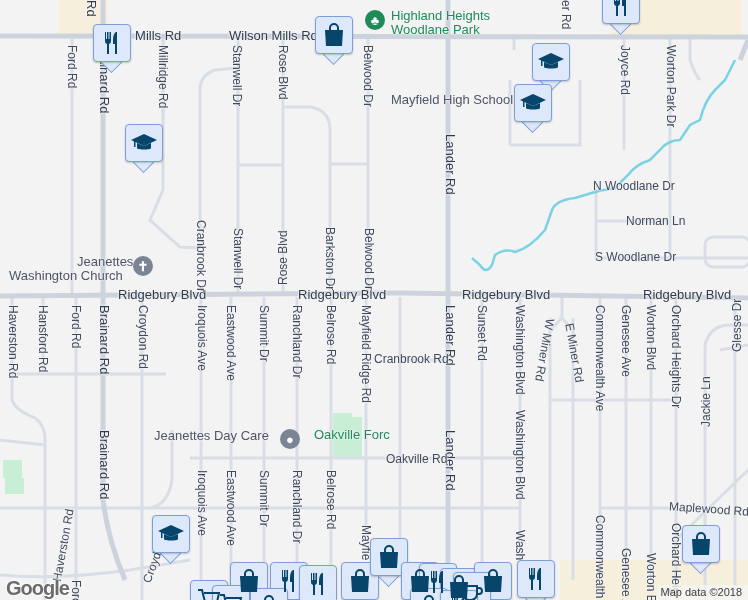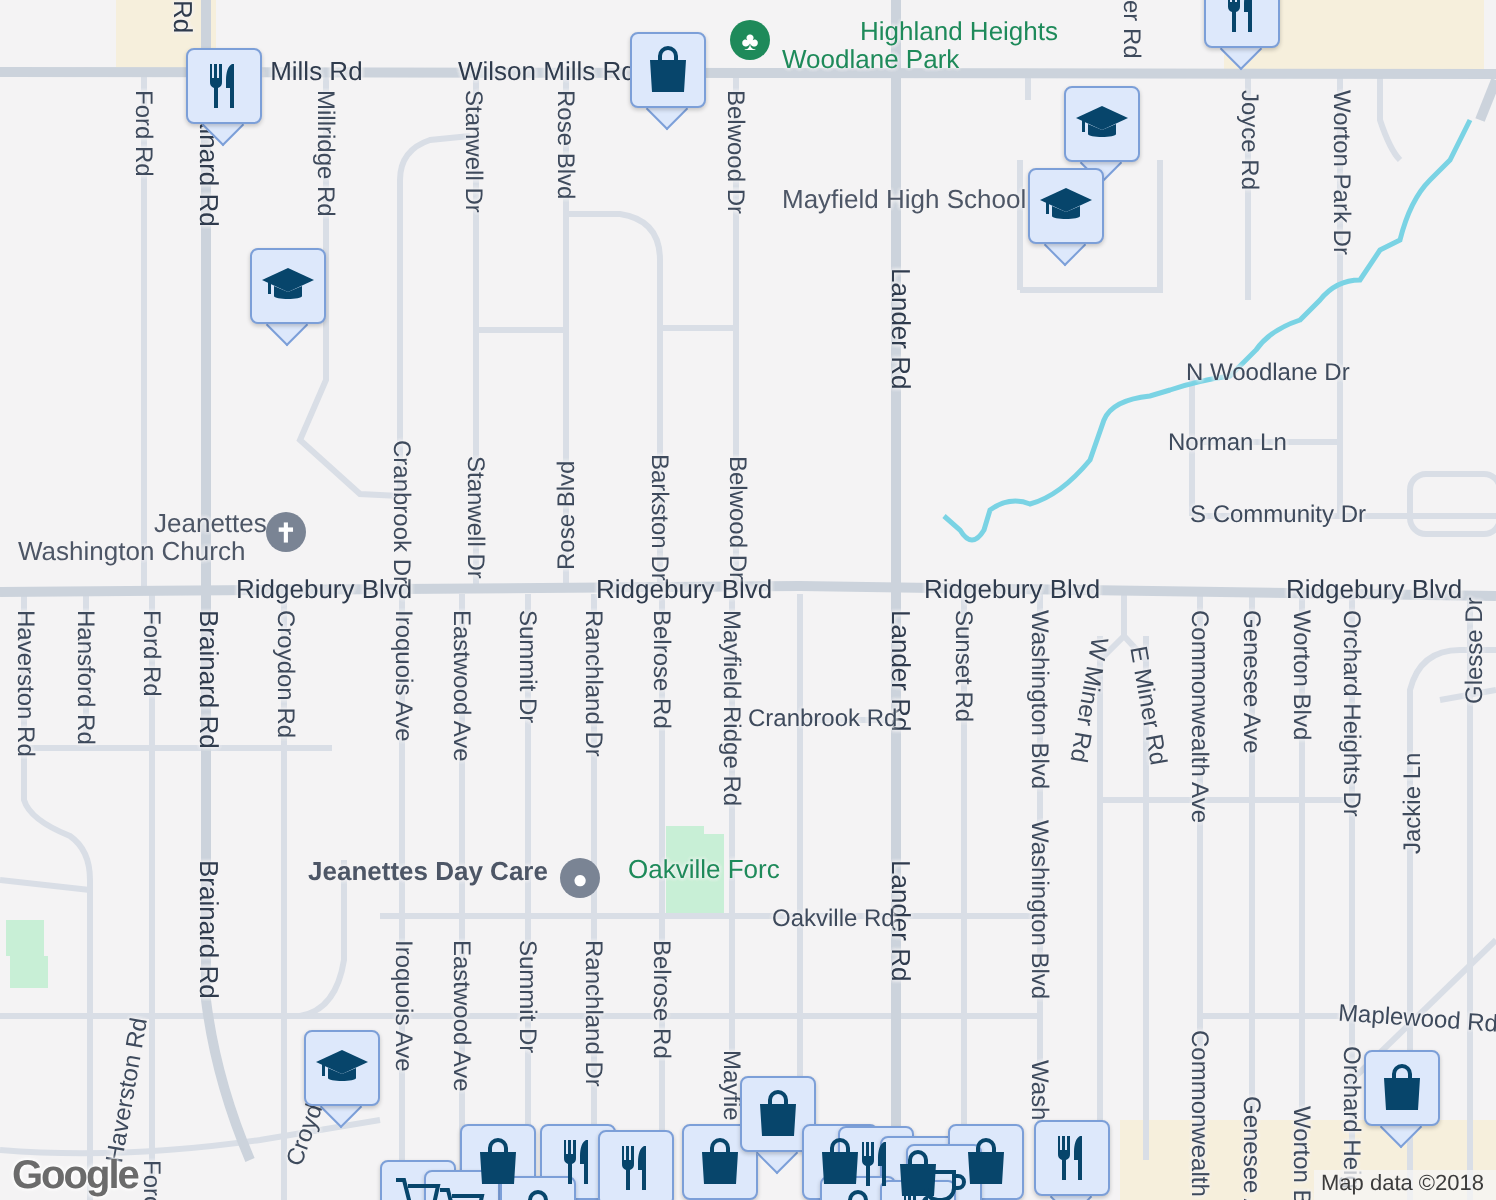--- a/index.html
+++ b/index.html
@@ -125,22 +125,22 @@
   <span class="lbl v" style="left:290px;top:45px;">Rose Blvd</span>
   <span class="lbl v" style="left:375px;top:45px;">Belwood Dr</span>
   <span class="lbl v" style="left:632px;top:45px;">Joyce Rd</span>
   <span class="lbl v" style="left:678px;top:45px;">Worton Park Dr</span>
   <span class="lbl v" style="left:208px;top:220px;">Cranbrook Dr</span>
   <span class="lbl v" style="left:245px;top:228px;">Stanwell Dr</span>
   <span class="lbl v" style="left:276px;top:285px;transform:rotate(-90deg);">Rose Blvd</span>
   <span class="lbl v" style="left:337px;top:227px;">Barkston Dr</span>
   <span class="lbl v" style="left:376px;top:228px;">Belwood Dr</span>
   <span class="lbl" style="left:593px;top:179px;">N Woodlane Dr</span>
-  <span class="lbl" style="left:584px;top:214px;text-align:right;">Norman Ln</span>
-  <span class="lbl" style="left:595px;top:250px;">S Community Dr</span>
+  <span class="lbl" style="left:626px;top:214px;text-align:right;">Norman Ln</span>
+  <span class="lbl" style="left:595px;top:250px;">S Woodlane Dr</span>
 
   <span class="lbl v" style="left:20px;top:305px;">Haverston Rd</span>
   <span class="lbl v" style="left:50px;top:305px;">Hansford Rd</span>
   <span class="lbl v" style="left:83px;top:305px;">Ford Rd</span>
   <span class="lbl v" style="left:150px;top:305px;">Croydon Rd</span>
   <span class="lbl v" style="left:209px;top:305px;">Iroquois Ave</span>
   <span class="lbl v" style="left:238px;top:305px;">Eastwood Ave</span>
   <span class="lbl v" style="left:271px;top:305px;">Summit Dr</span>
   <span class="lbl v" style="left:304px;top:305px;">Ranchland Dr</span>
   <span class="lbl v" style="left:338px;top:305px;">Belrose Rd</span>
@@ -168,27 +168,27 @@
   <span class="lbl v" style="left:50px;top:580px;transform:rotate(-80deg);">Haverston Rd</span>
   <span class="lbl v" style="left:83px;top:580px;">Forc</span>
   <span class="lbl v" style="left:607px;top:515px;">Commonwealth A</span>
   <span class="lbl v" style="left:633px;top:548px;">Genesee A</span>
   <span class="lbl v" style="left:658px;top:553px;">Worton B</span>
   <span class="lbl v" style="left:683px;top:523px;">Orchard Heig</span>
   <span class="lbl v" style="left:373px;top:525px;">Mayfie</span>
   <span class="lbl v" style="left:527px;top:530px;">Wash</span>
 
   <div class="poi-dot" style="left:365px;top:10px;background:#1e8a5a;">♣</div>
-  <span class="lbl park" style="left:391px;top:9px;margin-left:39px;">Highland Heights</span>
+  <span class="lbl park" style="left:391px;top:9px;">Highland Heights</span>
   <span class="lbl park" style="left:391px;top:23px;">Woodlane Park</span>
   <span class="lbl poi" style="left:391px;top:93px;">Mayfield High School</span>
   <span class="lbl poi" style="left:77px;top:255px;">Jeanettes</span>
   <span class="lbl poi" style="left:9px;top:269px;">Washington Church</span>
   <div class="poi-dot" style="left:133px;top:256px;background:#7a8494;">✝</div>
-  <span class="lbl poi" style="left:154px;top:429px;font-weight:bold;">Jeanettes Day Care</span>
+  <span class="lbl poi" style="left:154px;top:429px;">Jeanettes Day Care</span>
   <div class="poi-dot" style="left:280px;top:429px;background:#7a8494;">●</div>
   <span class="lbl park" style="left:314px;top:428px;">Oakville Forc</span>
 
   <div id="pins">
       <div class="pin" style="left: 93px; top: 24px;">
         <div class="tip"></div>
         <div class="box">
           <svg viewBox="0 0 26 26">
             <path d="M6 2v9a3 3 0 0 0 2 3v10h2V14a3 3 0 0 0 2-3V2h-1.5v7h-1V2H8v7H7V2z M17 2c-2 1-3 4-3 8v4h2v10h2V2z" fill="#07456b"></path>
           </svg>

